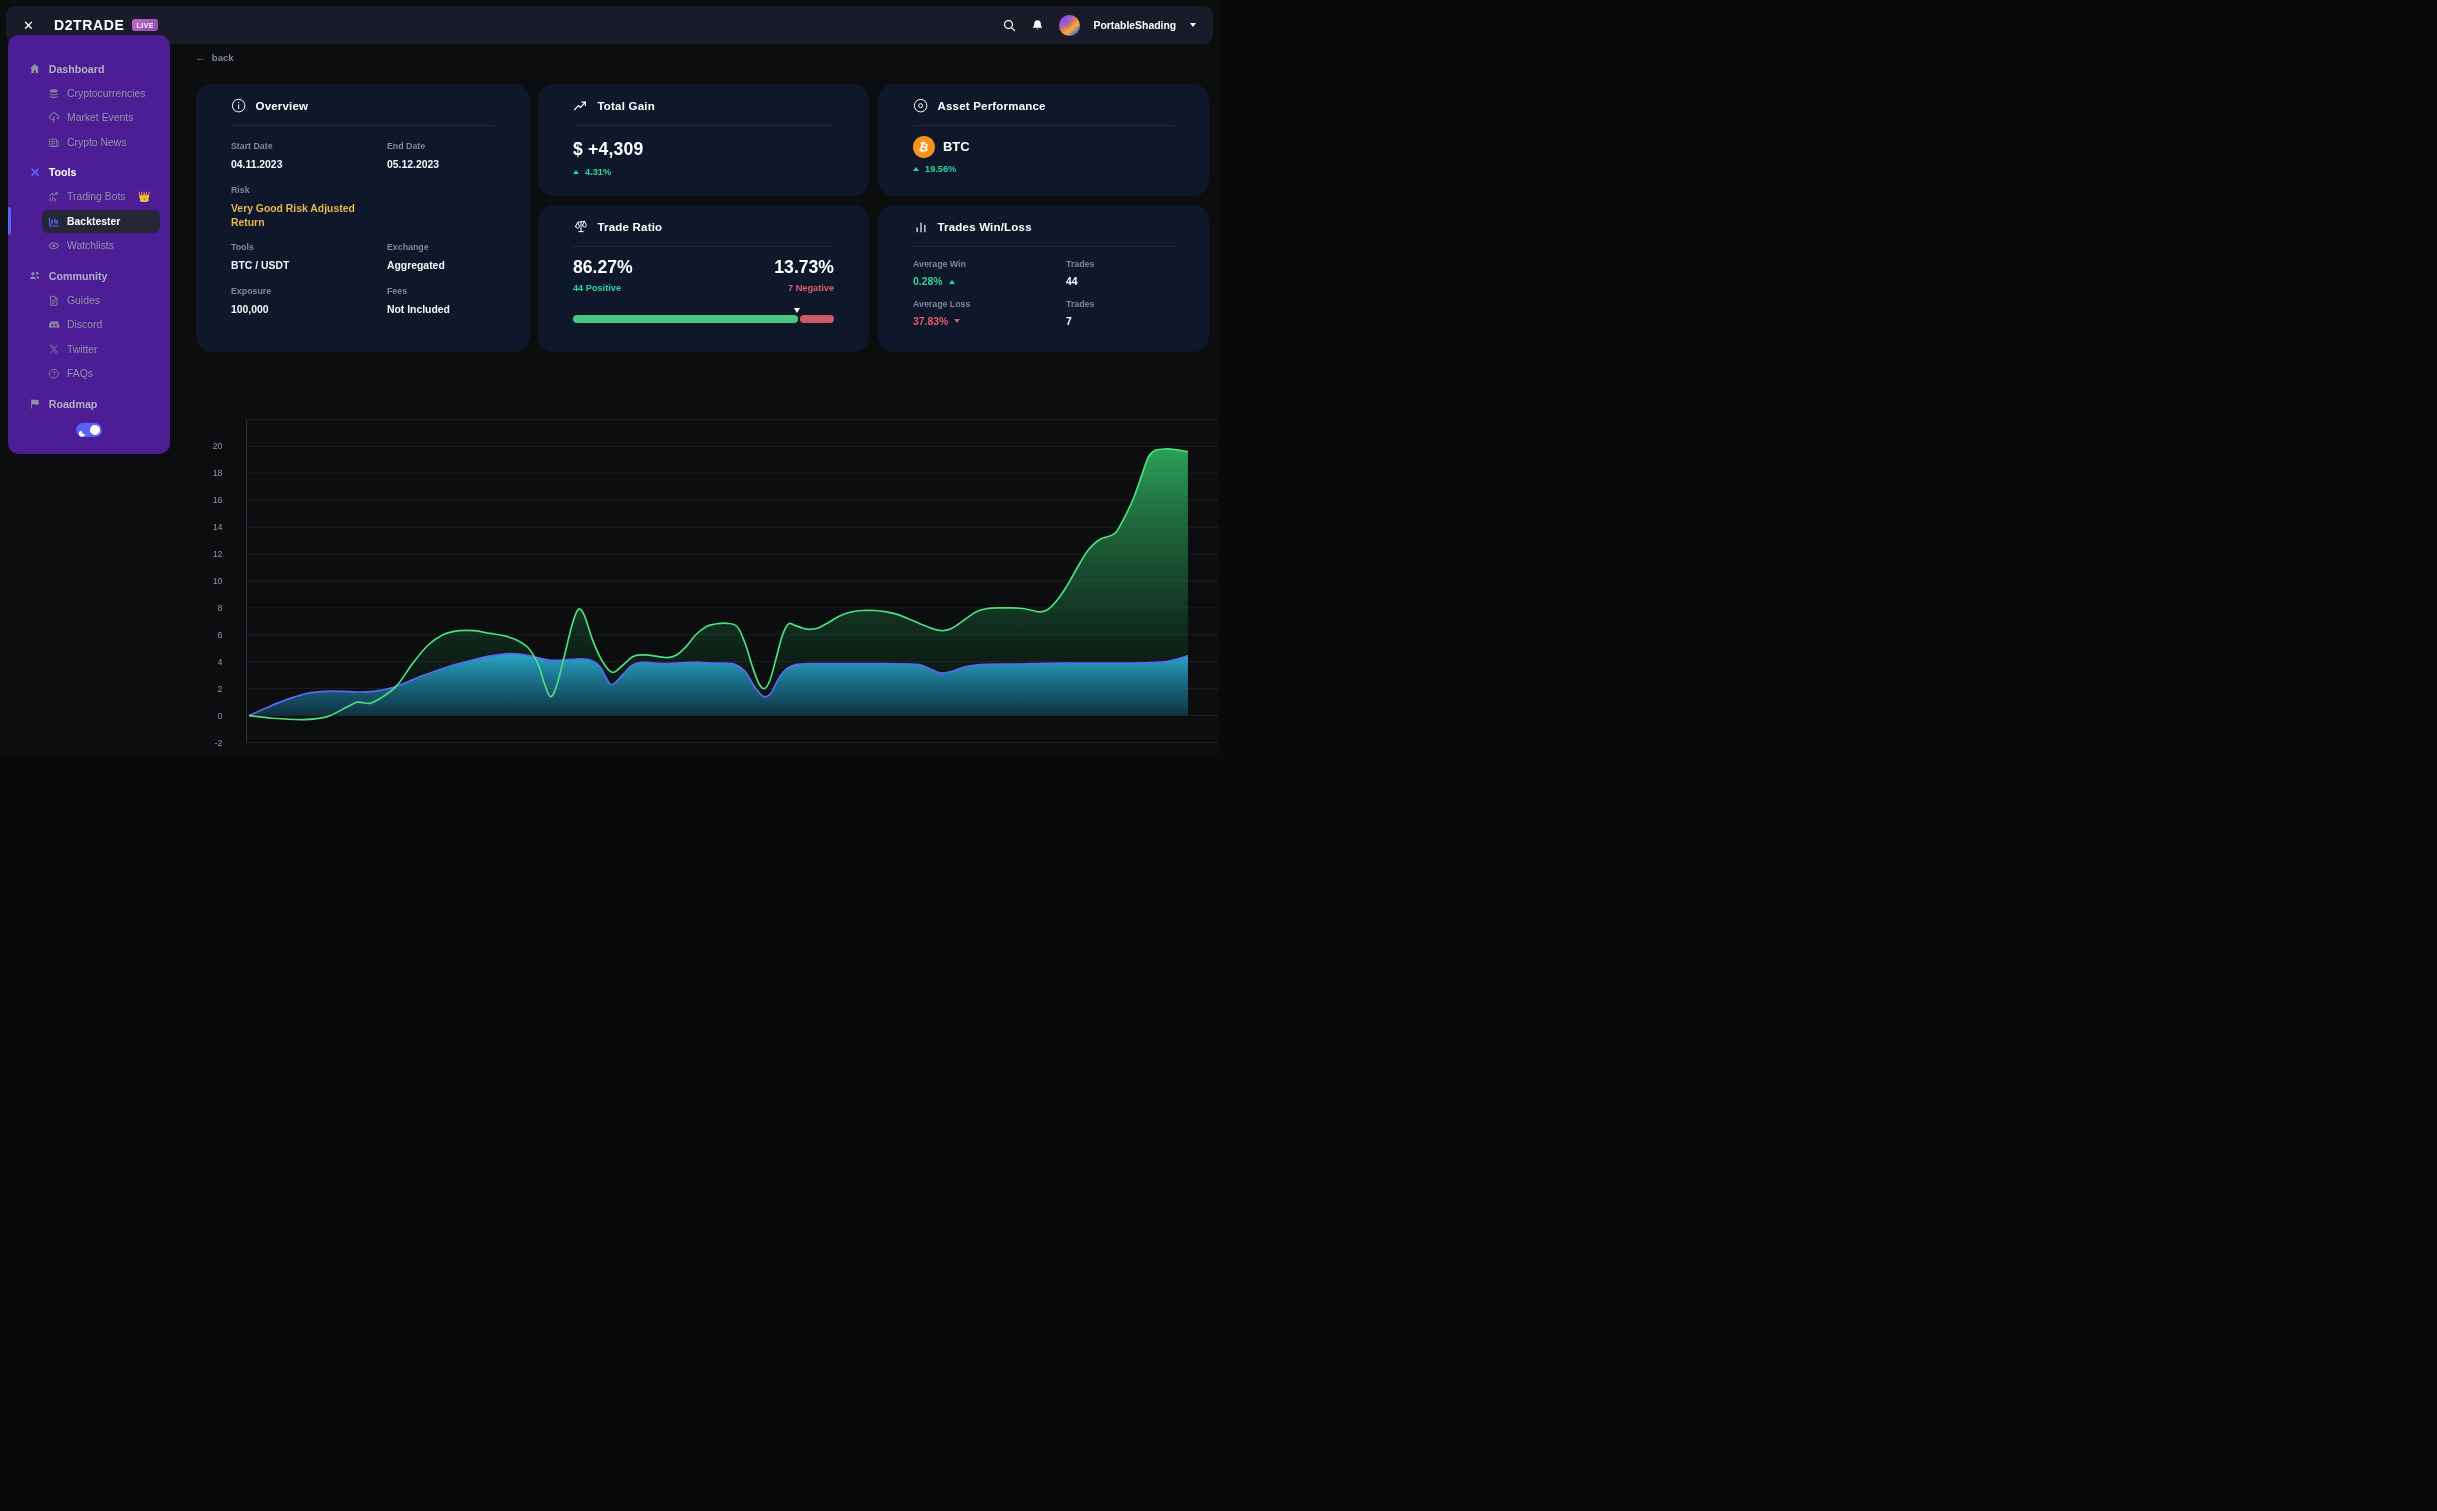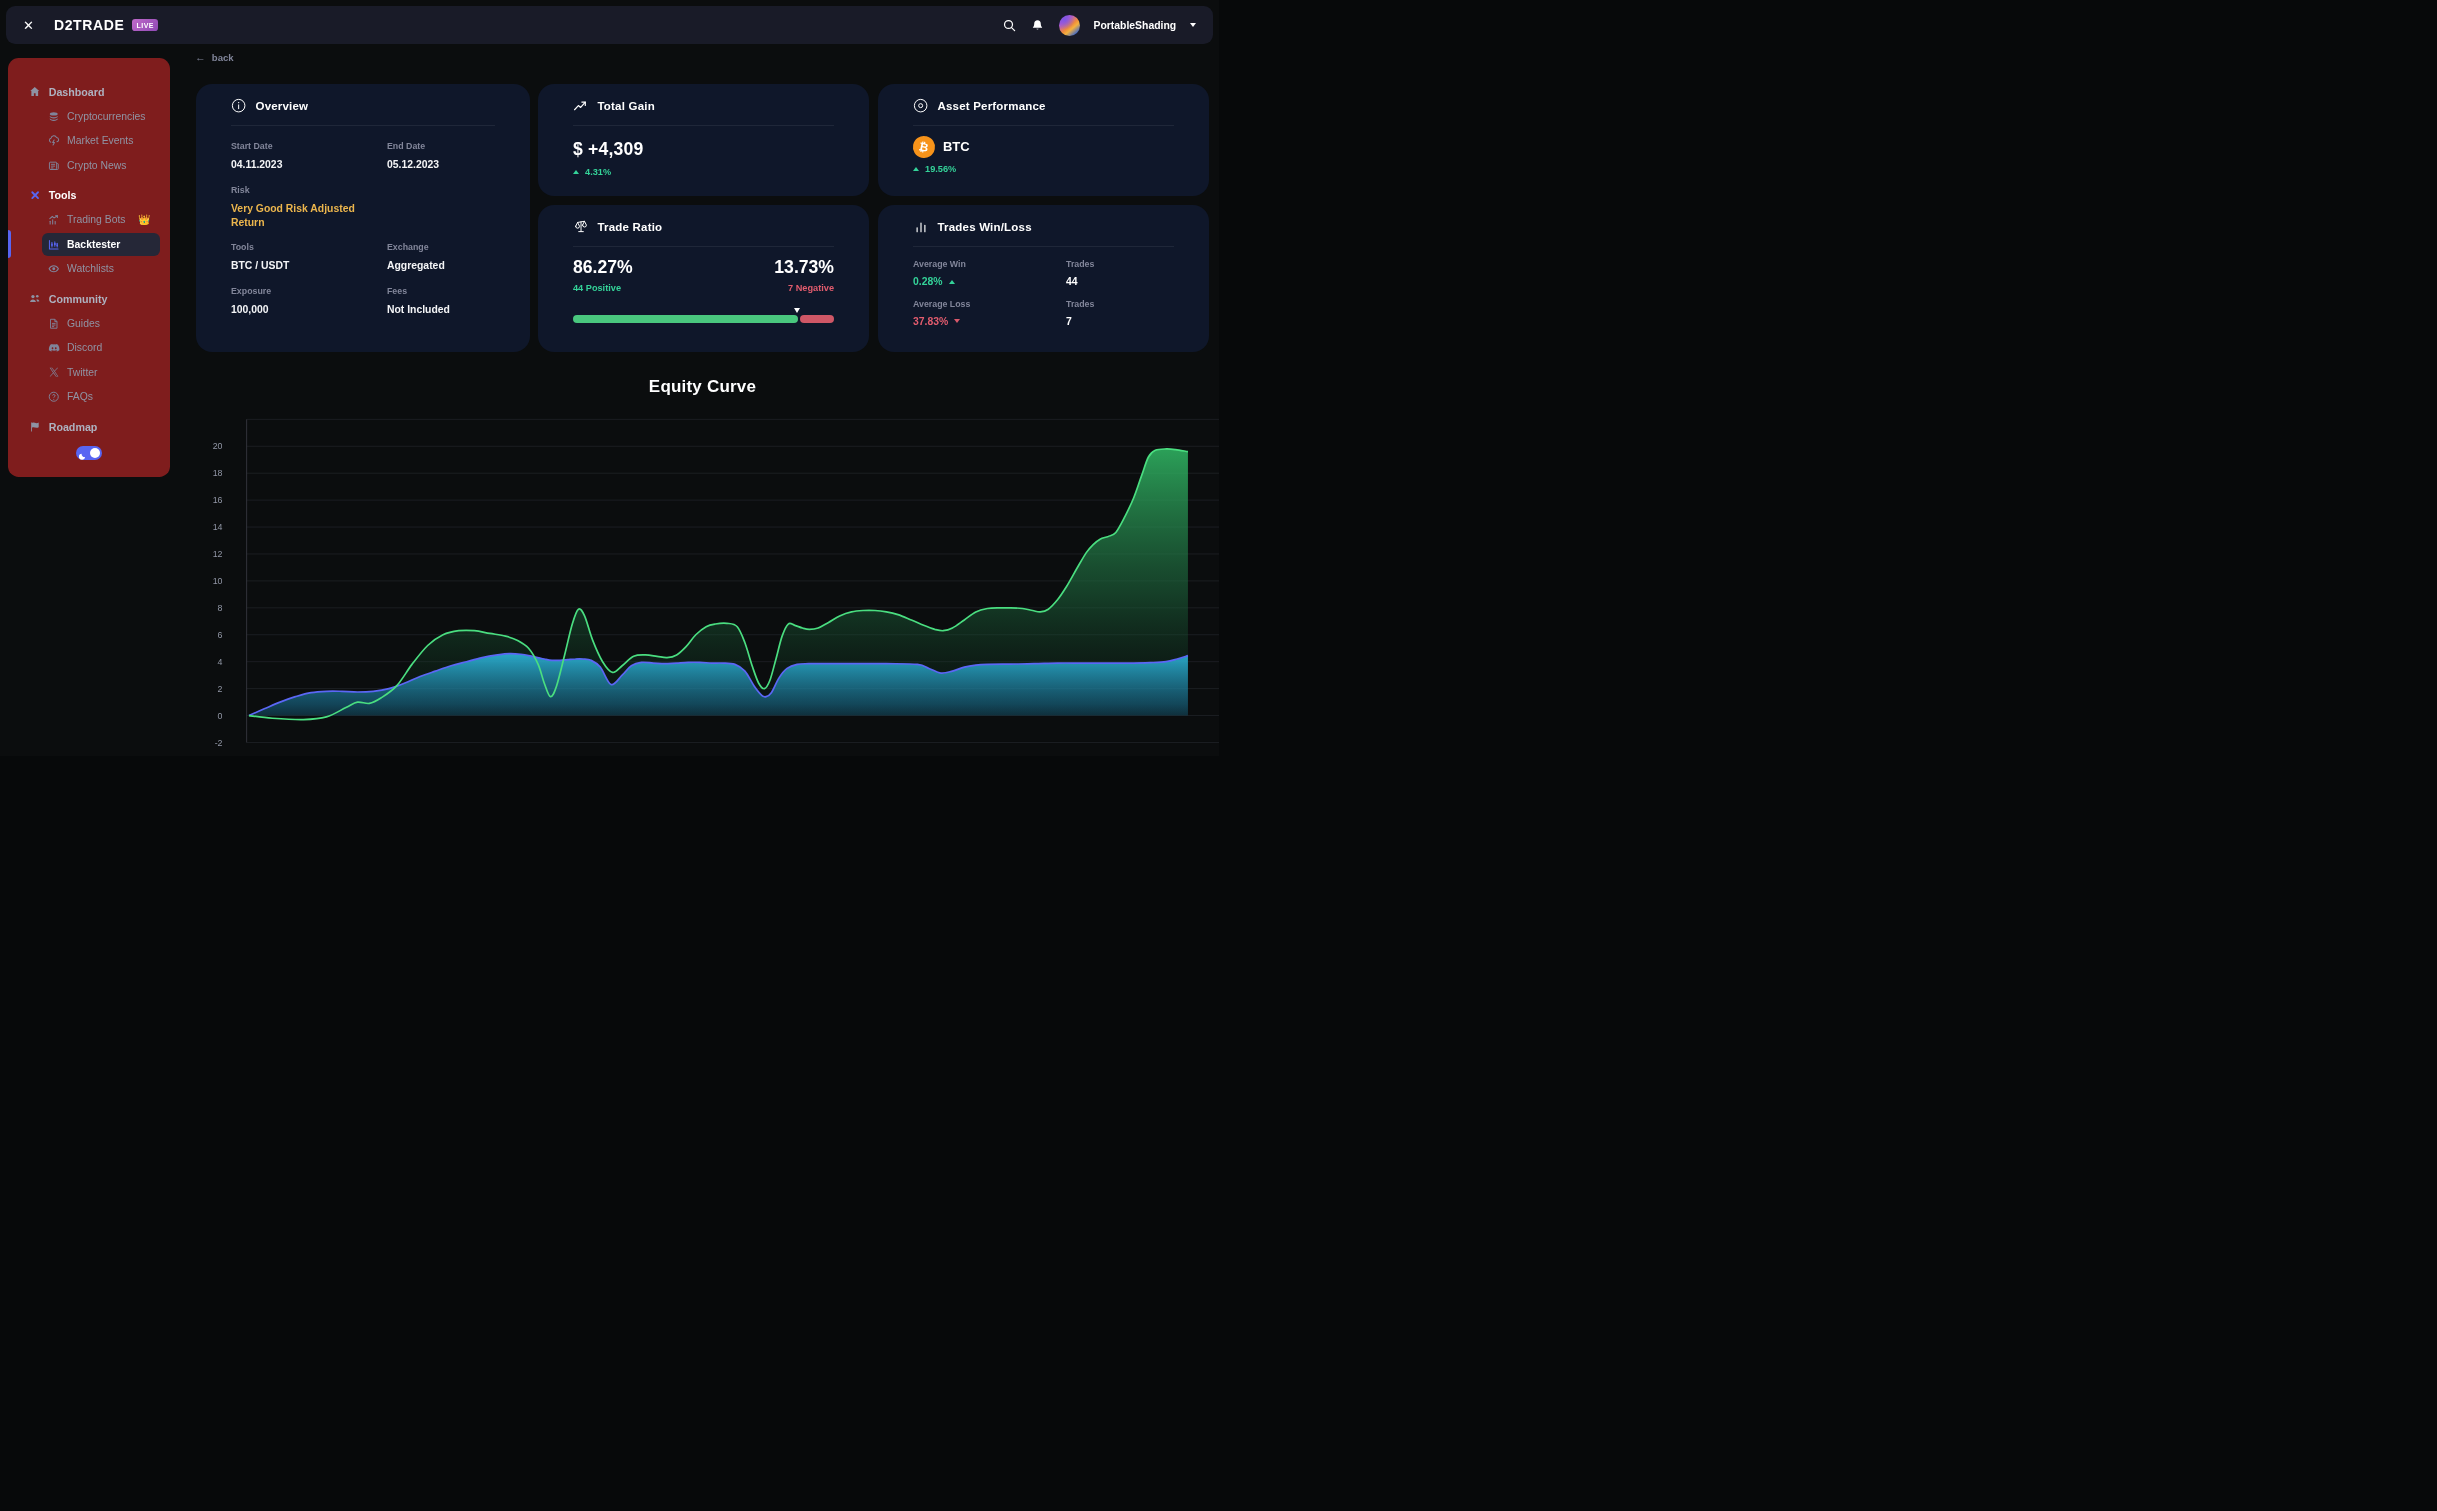--- a/index.html
+++ b/index.html
@@ -14,21 +14,21 @@
   .live-badge { margin-left:7.7px; font-size:7px; font-weight:700; letter-spacing:0.4px; color:#fff; padding:2.3px 4.6px; border-radius:3.1px; background:linear-gradient(135deg,#c06ac9,#8f49b5); }
   .topbar-right { margin-left:auto; display:flex; align-items:center; gap:14px; }
   .tb-icon { width:14px; height:14px; color:#fff; display:flex; align-items:center; justify-content:center; cursor:pointer; }
   .avatar { width:21px; height:21px; border-radius:50%; background:
       radial-gradient(circle at 28% 22%, rgba(122,86,230,.9), rgba(122,86,230,0) 45%),
       linear-gradient(140deg,#6a4fd8 0%,#b55ad0 28%,#ef8a3c 52%,#f3b13f 64%,#3f69c9 86%,#2b3f7e 100%); }
   .username { color:#fff; font-size:10.4px; font-weight:700; }
   .caret { width:0; height:0; border-left:3.5px solid transparent; border-right:3.5px solid transparent; border-top:4.2px solid #fff; }
 
   
-  .sidebar { position:absolute; left:7.7px; top:58px; width:162px; height:419px; background:#7f1d1d; border-radius:10.7px; padding-top:15.3px; }
+  .sidebar { position:absolute; left:7.7px; top:35px; width:162px; height:419px; background:#4c1d95; border-radius:10.7px; padding-top:15.3px; }
   .side-item { position:relative; display:flex; align-items:center; height:23px; cursor:pointer; }
   .side-item .icon { width:12.3px; height:12.3px; display:flex; align-items:center; justify-content:center; flex:none; }
   .side-item.section { padding-left:21px; color:#aeb2c0; font-size:10.7px; font-weight:700; margin-top:7px; }
   .side-item.section .icon { margin-right:7.7px; color:#8e92a3; }
   .side-item.sub { padding-left:40px; color:#9094a4; font-size:10.4px; font-weight:500; margin-top:1.5px; }
   .side-item.sub .icon { margin-right:7px; color:#80849a; }
   .side-item.active-section { color:#fff; }
   .side-item.active-section .icon { color:#5865f2; }
   .side-item.selected { background:#252737; border-radius:6.1px; margin-left:34px; margin-right:10px; padding-left:6.1px; color:#fff; font-weight:700; }
   .side-item.selected .icon { color:#5865f2; }
@@ -424,21 +424,20 @@
             <span class="tri-down"></span>
           </div>
       </div>
       <div>
         <div class="f-label">Trades</div>
         <div class="tw-val">7</div>
       </div>
     </div>
   </div>
 
-  <div class="chart-title">Equity Curve</div>
   <svg id="chart-svg" viewBox="0 0 1589 985">
       <defs>
         <linearGradient id="gGreen" gradientUnits="userSpaceOnUse" x1="0" y1="560" x2="0" y2="948">
           <stop offset="0%" stop-color="rgba(52,199,108,0.88)"></stop>
           <stop offset="55%" stop-color="rgba(30,105,62,0.55)"></stop>
           <stop offset="100%" stop-color="rgba(10,40,25,0.02)"></stop>
         </linearGradient>
         <linearGradient id="gBlue" gradientUnits="userSpaceOnUse" x1="0" y1="848" x2="0" y2="975">
           <stop offset="0%" stop-color="rgba(45,182,217,0.95)"></stop>
           <stop offset="55%" stop-color="rgba(25,115,150,0.55)"></stop>

